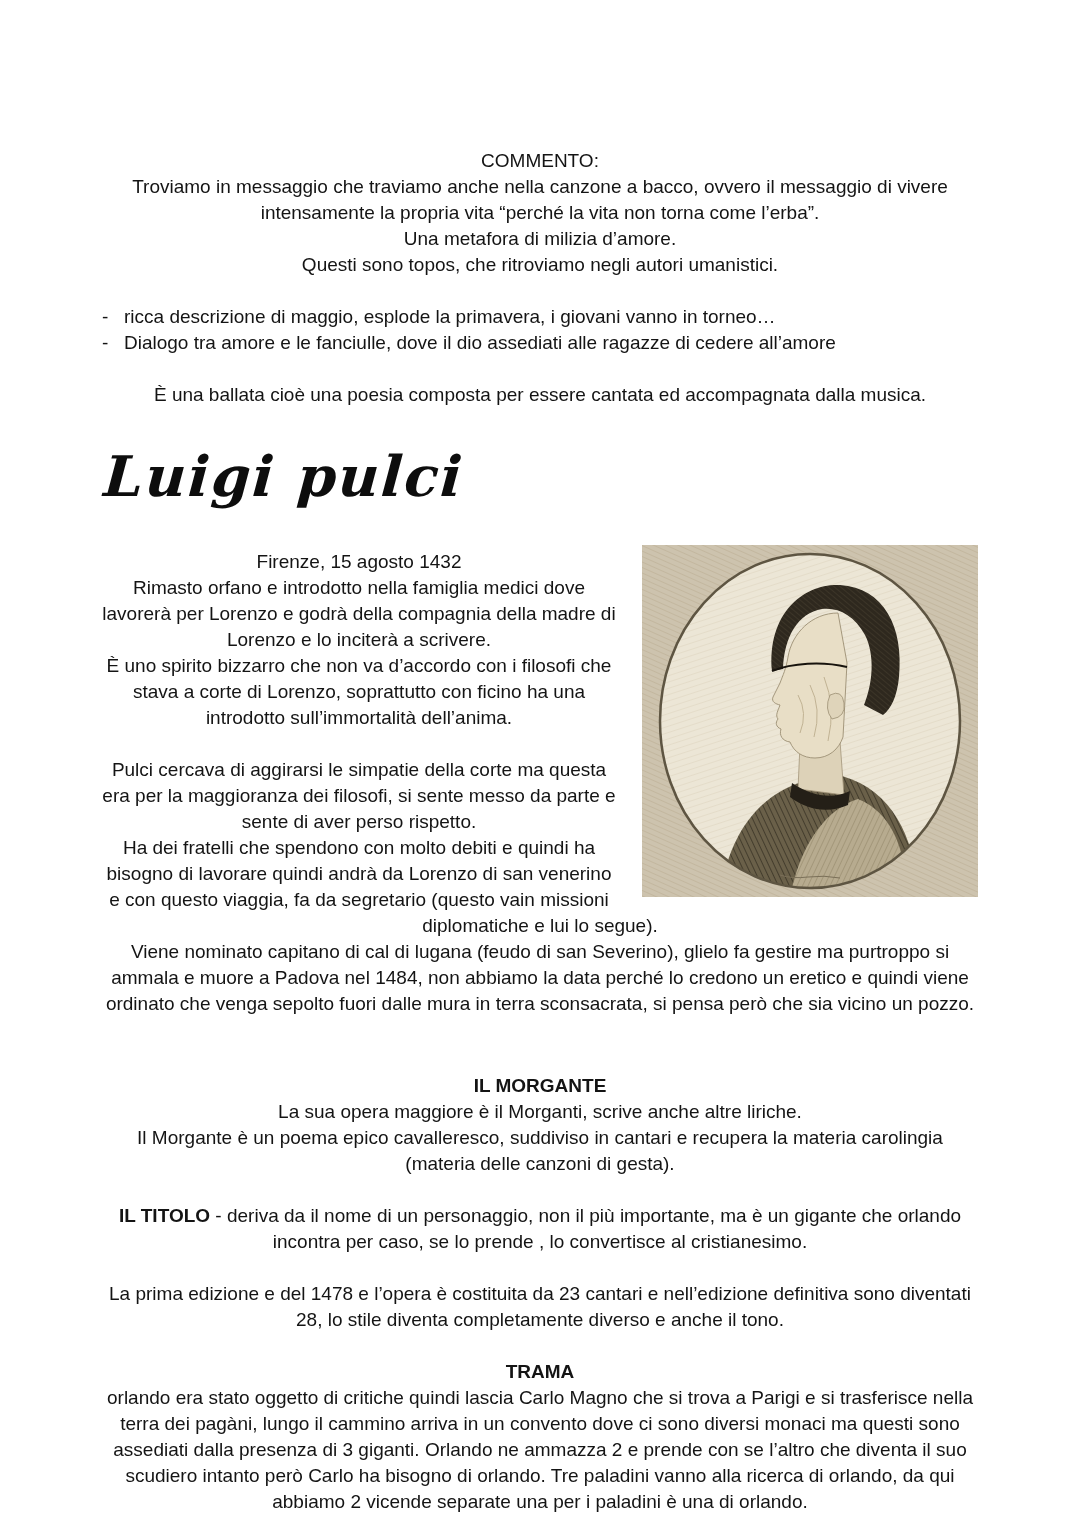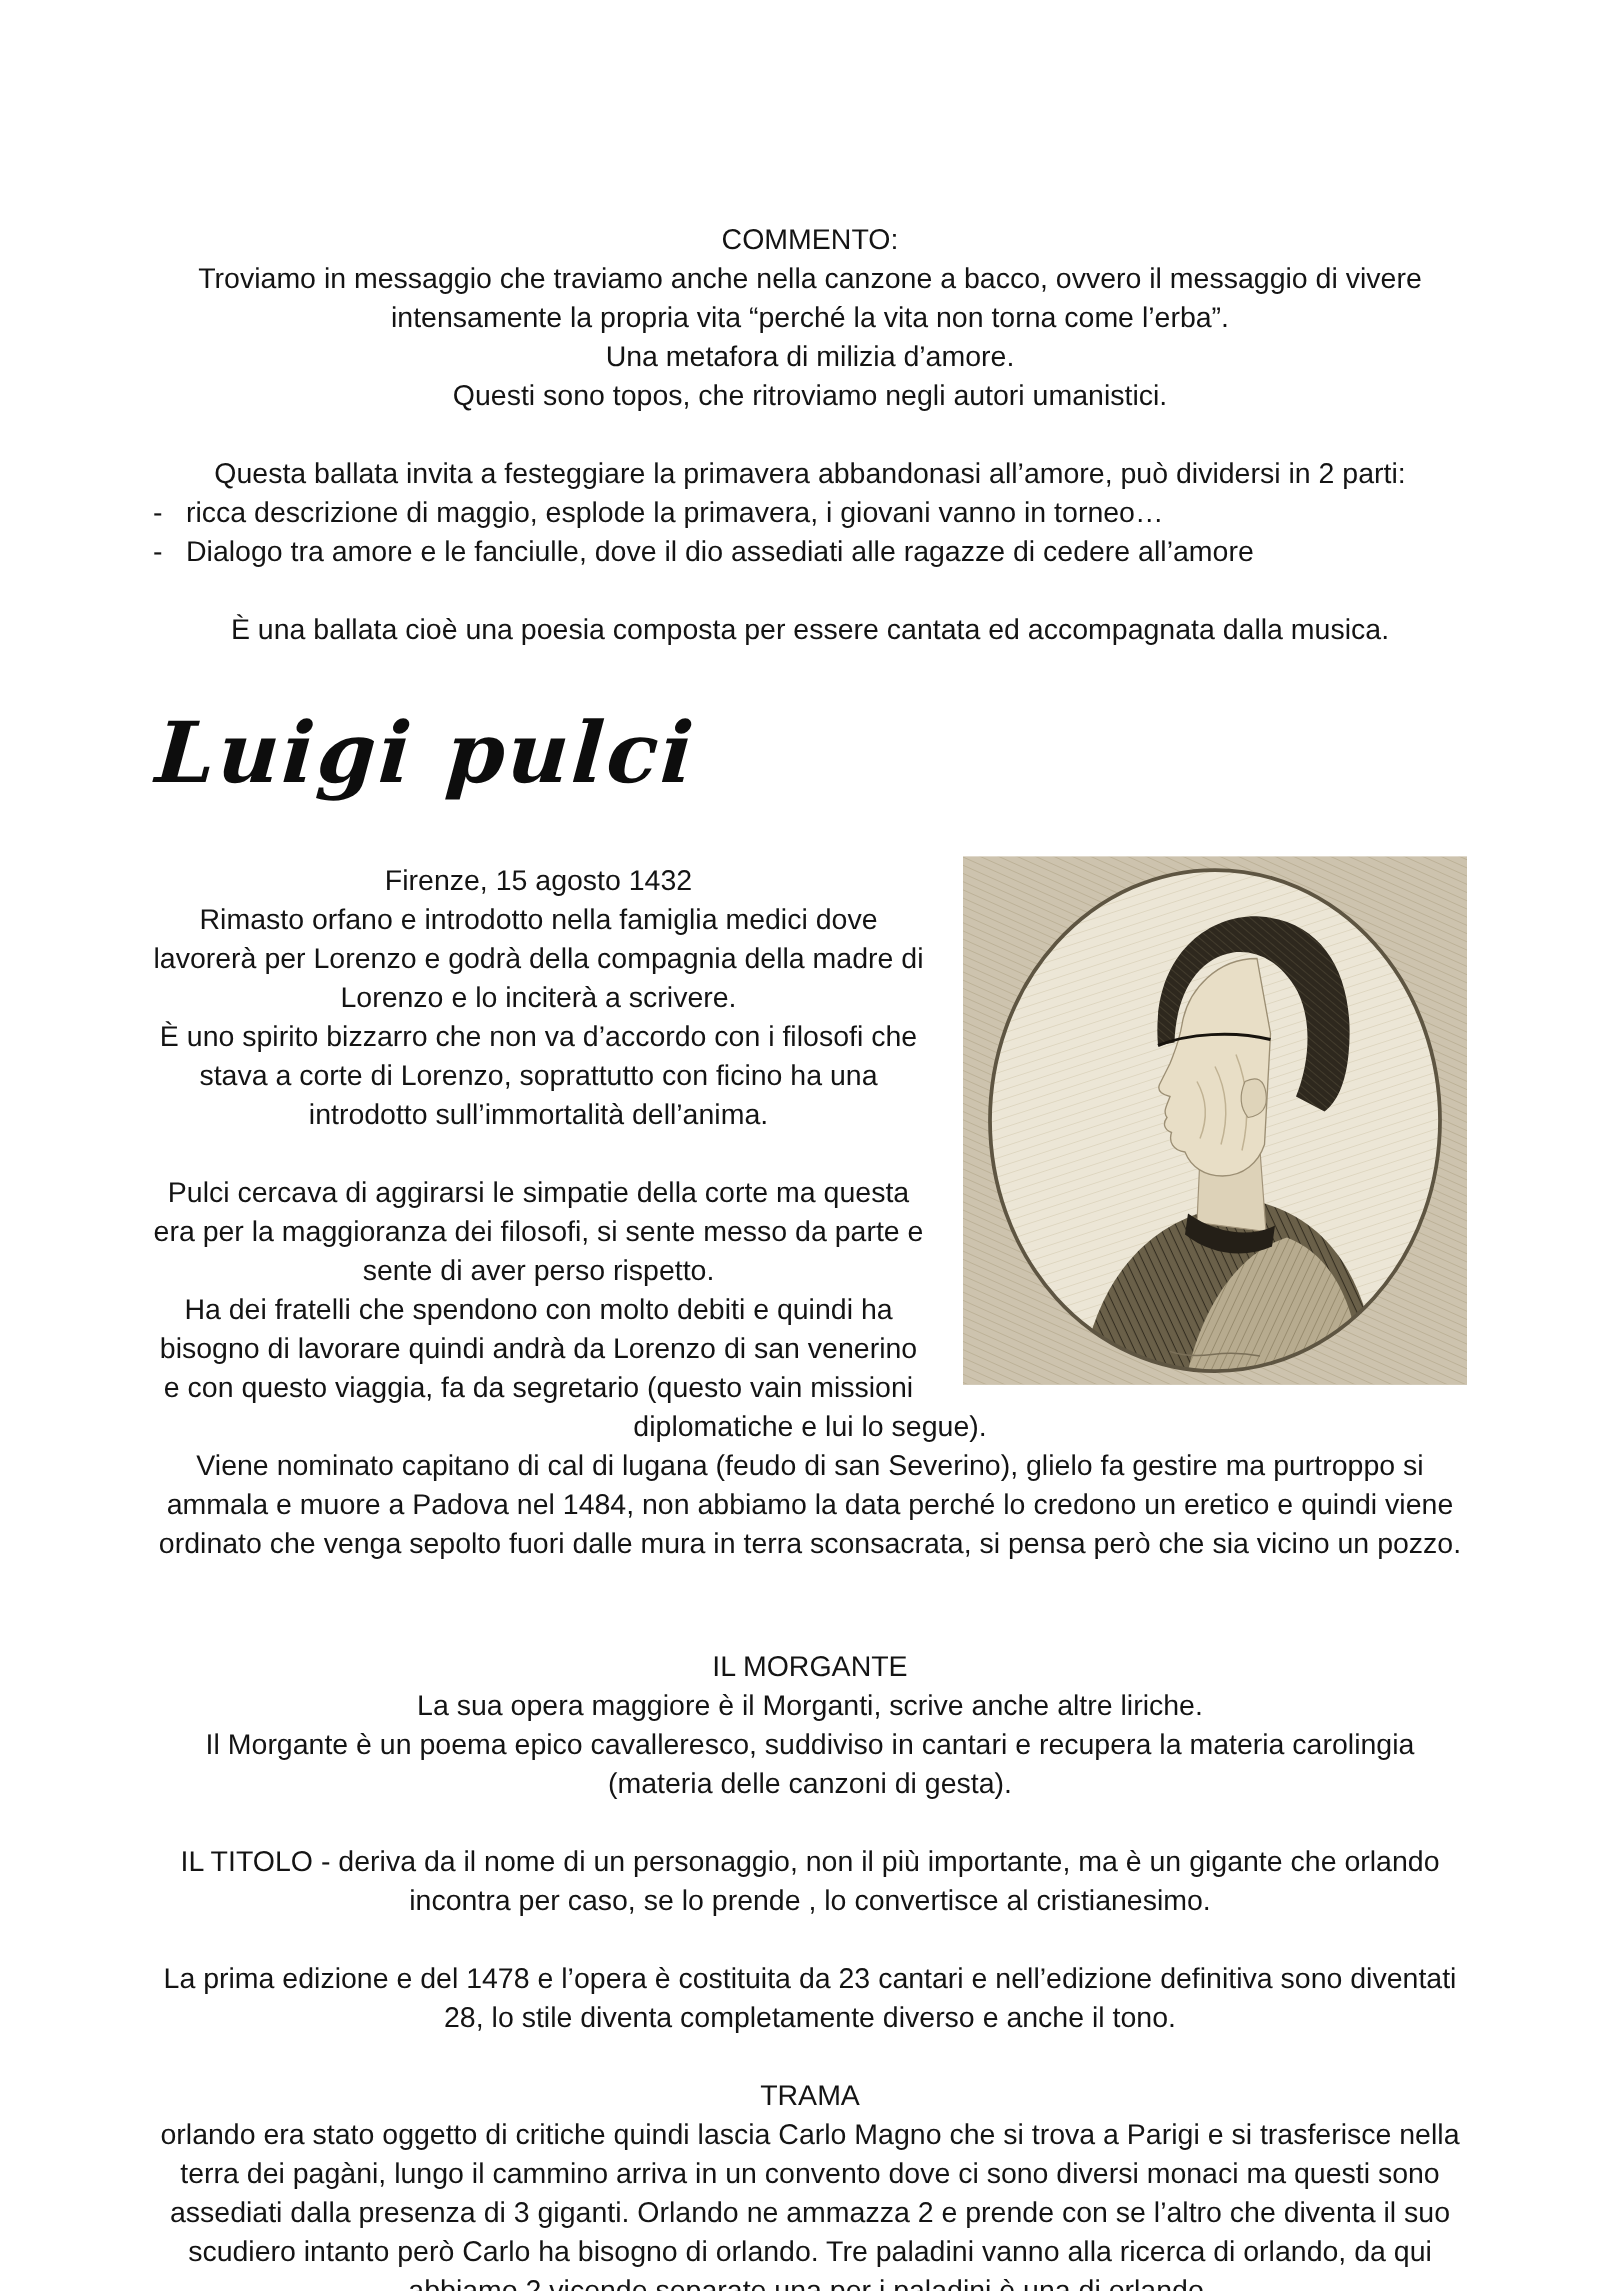--- a/index.html
+++ b/index.html
@@ -15,21 +15,21 @@
   .page {
     box-sizing: border-box;
     width: 1080px;
     min-height: 1527px;
     padding: 148px 102px 60px 102px;
     background: #ffffff;
   }
   p { margin: 0; text-align: center; }
   .gap { height: 26px; }
   .gap-lg { height: 56px; }
-  .bold { font-weight: normal; }
+  .bold { font-weight: bold; }
   .bullet-row { display: flex; align-items: flex-start; }
   .bullet-marker { width: 22px; flex: 0 0 22px; }
   .script-title {
     font-family: "DejaVu Serif", serif;
     font-style: italic;
     font-weight: bold;
     font-size: 56px;
     line-height: 1.1;
     letter-spacing: 2px;
     margin: 38px 0 42px 0;
@@ -51,21 +51,20 @@
 <body>
 
 <div class="page">
 
   <section>
     <p>COMMENTO:</p>
     <p>Troviamo in messaggio che traviamo anche nella canzone a bacco, ovvero il messaggio di vivere intensamente la propria vita “perché la vita non torna come l’erba”.</p>
     <p>Una metafora di milizia d’amore.</p>
     <p>Questi sono topos, che ritroviamo negli autori umanistici.</p>
     <div class="gap"></div>
-    <p>Questa ballata invita a festeggiare la primavera abbandonasi all’amore, può dividersi in 2 parti:</p>
     <div class="bullet-row">
       <span class="bullet-marker">-</span>
       <span>ricca descrizione di maggio, esplode la primavera, i giovani vanno in torneo…</span>
     </div>
     <div class="bullet-row">
       <span class="bullet-marker">-</span>
       <span>Dialogo tra amore e le fanciulle, dove il dio assediati alle ragazze di cedere all’amore</span>
     </div>
     <div class="gap"></div>
     <p>È una ballata cioè una poesia composta per essere cantata ed accompagnata dalla musica.</p>

